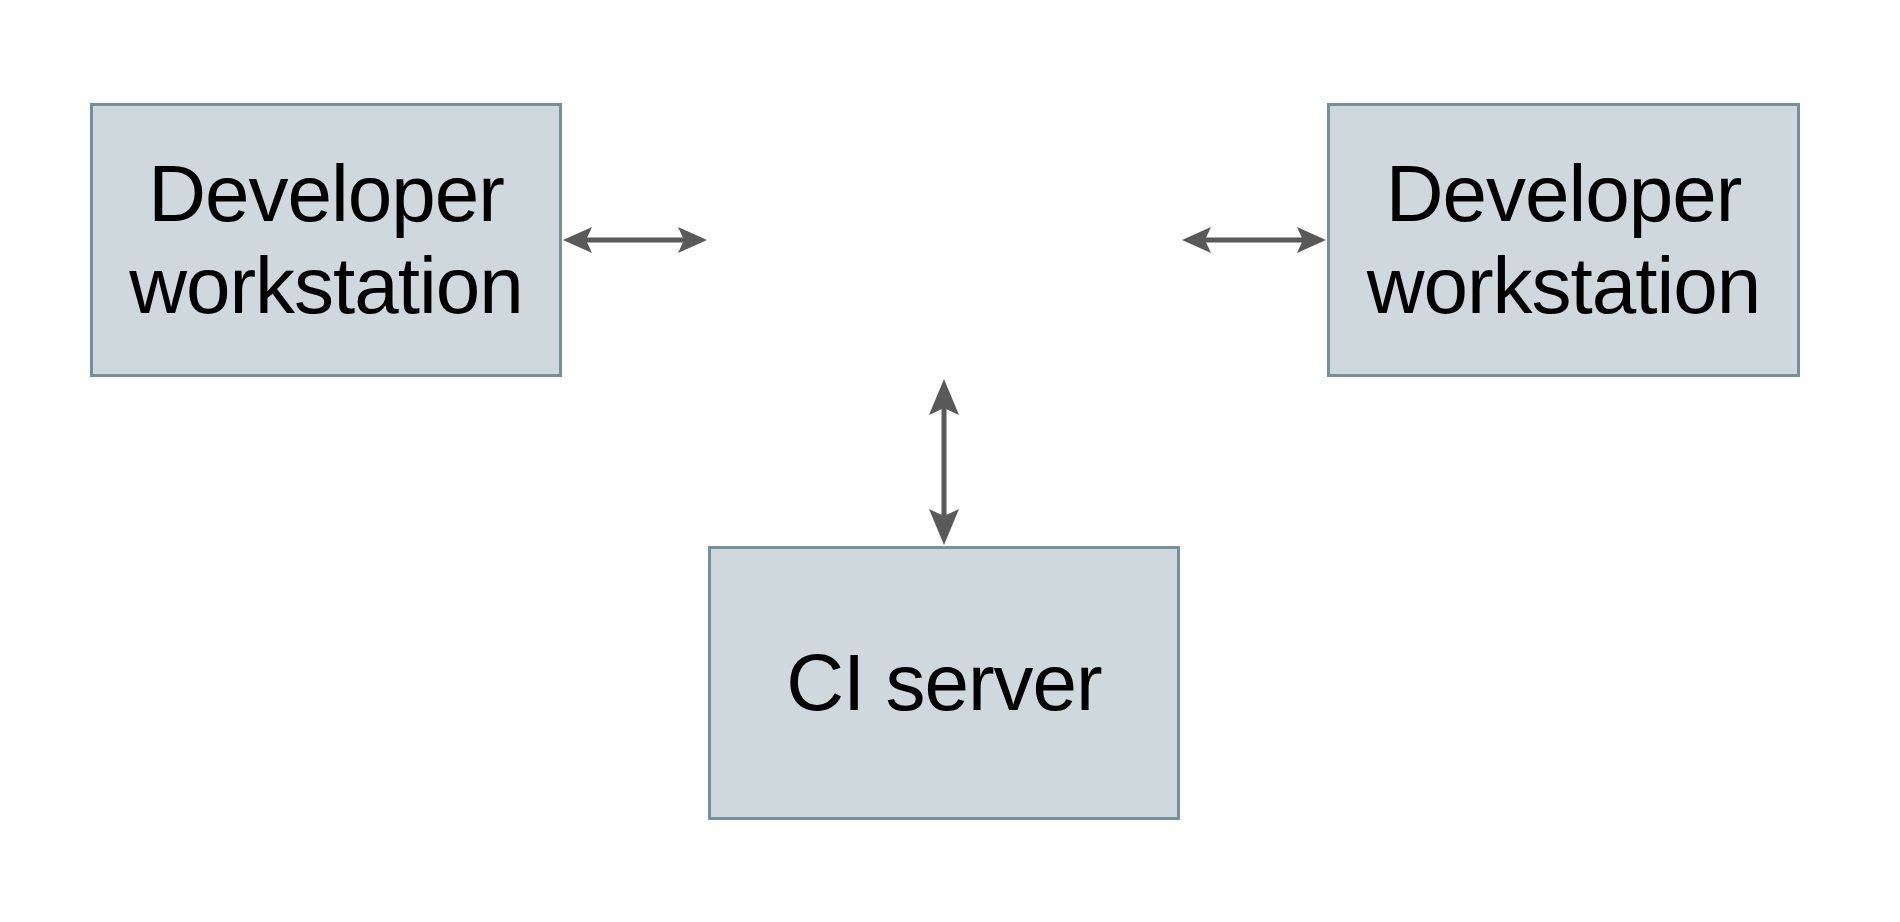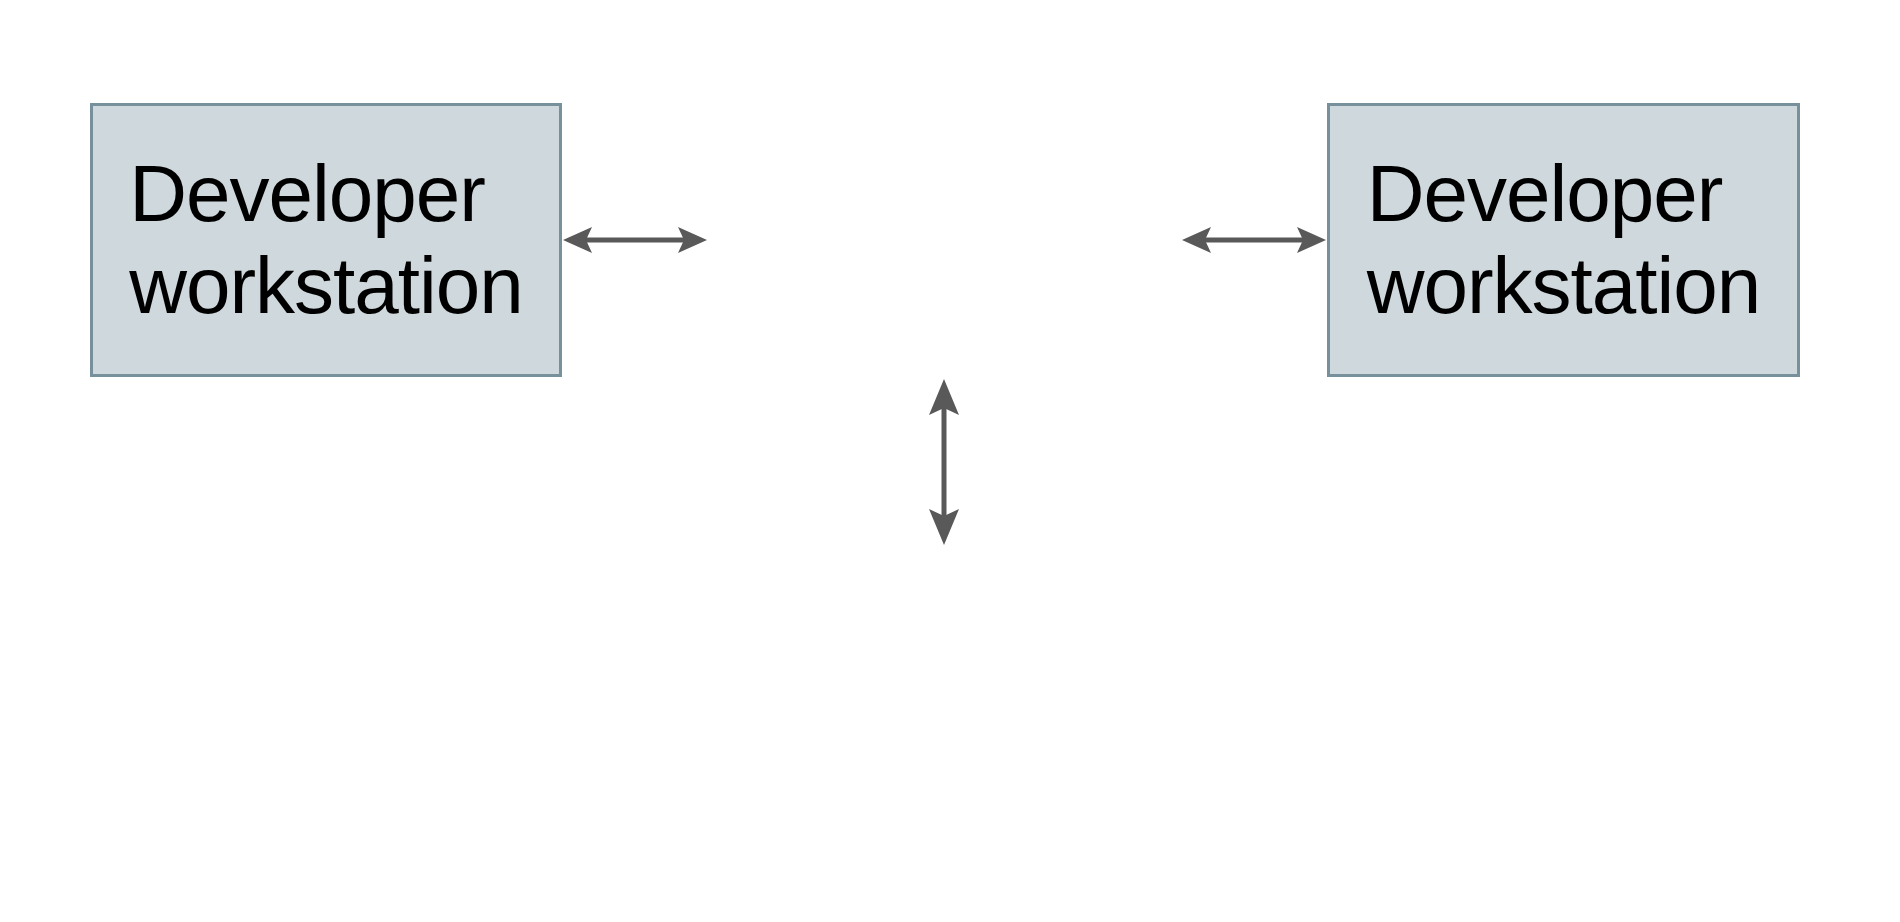--- a/index.html
+++ b/index.html
@@ -18,21 +18,21 @@
   .node {
     position: absolute;
     width: 472px;
     height: 274px;
     background: var(--node-fill, #cfd8dc);
     border: 3px solid var(--node-border, #78909c);
     box-sizing: border-box;
     display: flex;
     align-items: center;
     justify-content: center;
-    text-align: left;
+    text-align: center;
   }
   .node .label {
     font-size: 80px;
     line-height: 92px;
     color: var(--text-color, #000000);
     letter-spacing: -1px;
   }
   .node-dev-left   { left: 90px;   top: 103px; }
   .node-cache      { left: 708px;  top: 103px; }
   .node-dev-right  { left: 1327px; top: 103px; width: 473px; }
@@ -59,20 +59,25 @@
   </div>
 
 
   <div class="node node-dev-right">
     <div class="label">
       <div>Developer</div>
       <div>workstation</div>
     </div>
   </div>
 
+  <div class="node node-ci">
+    <div class="label">
+      <div>CI server</div>
+    </div>
+  </div>
 
   <svg class="arrow arrow-left" width="146" height="44" viewBox="0 0 146 44">
     <line x1="24" y1="22" x2="122" y2="22" stroke="currentColor" stroke-width="5"></line>
     <path d="M 1 22 L 30 9 L 24 22 L 30 35 Z" fill="currentColor"></path>
     <path d="M 145 22 L 116 9 L 122 22 L 116 35 Z" fill="currentColor"></path>
   </svg>
 
   <svg class="arrow arrow-right" width="146" height="44" viewBox="0 0 146 44">
     <line x1="24" y1="22" x2="122" y2="22" stroke="currentColor" stroke-width="5"></line>
     <path d="M 1 22 L 30 9 L 24 22 L 30 35 Z" fill="currentColor"></path>

